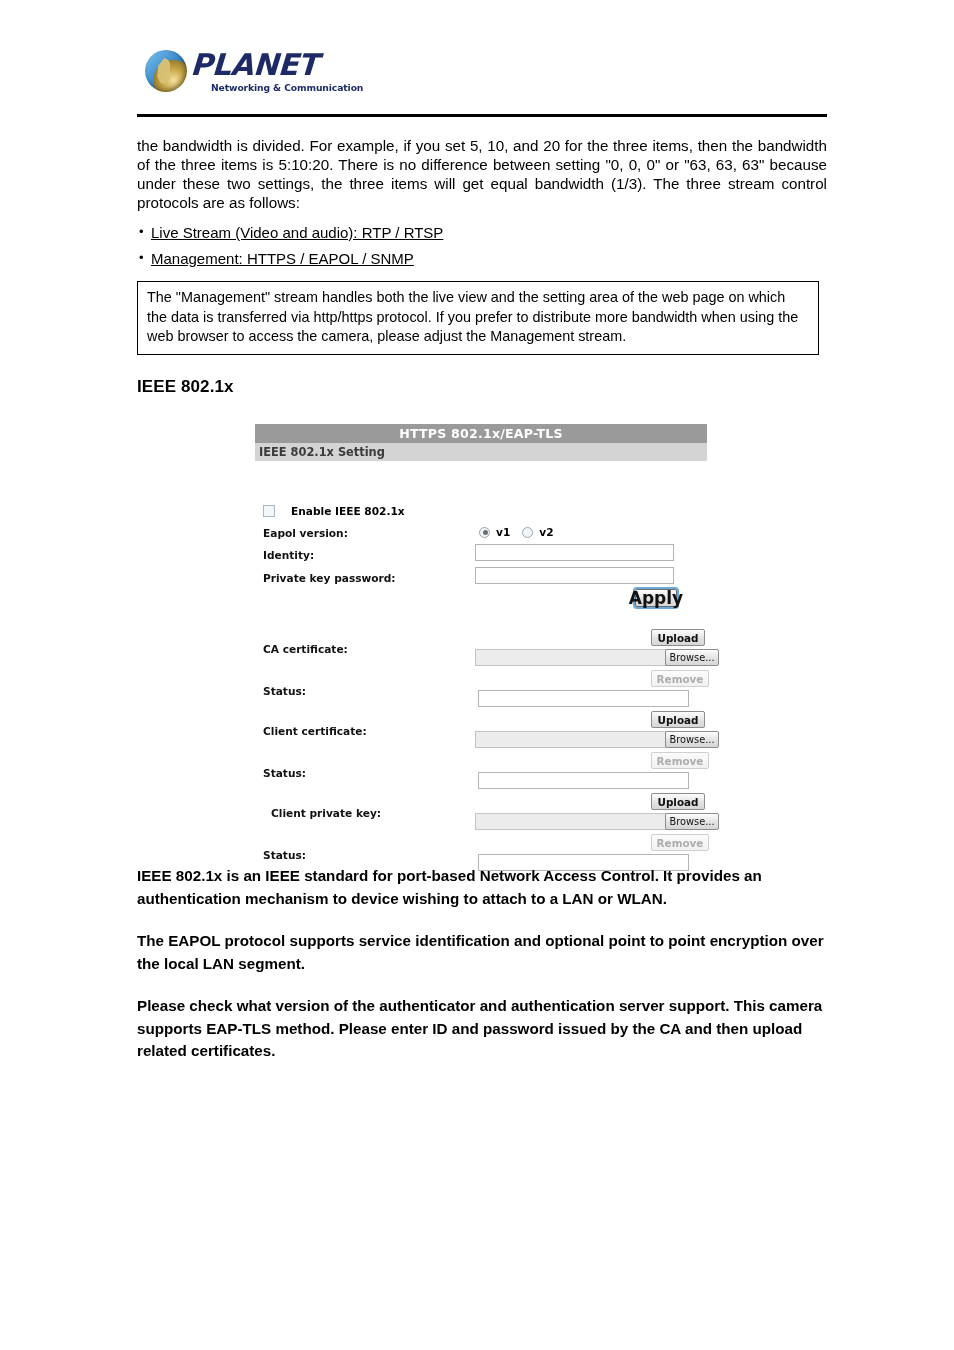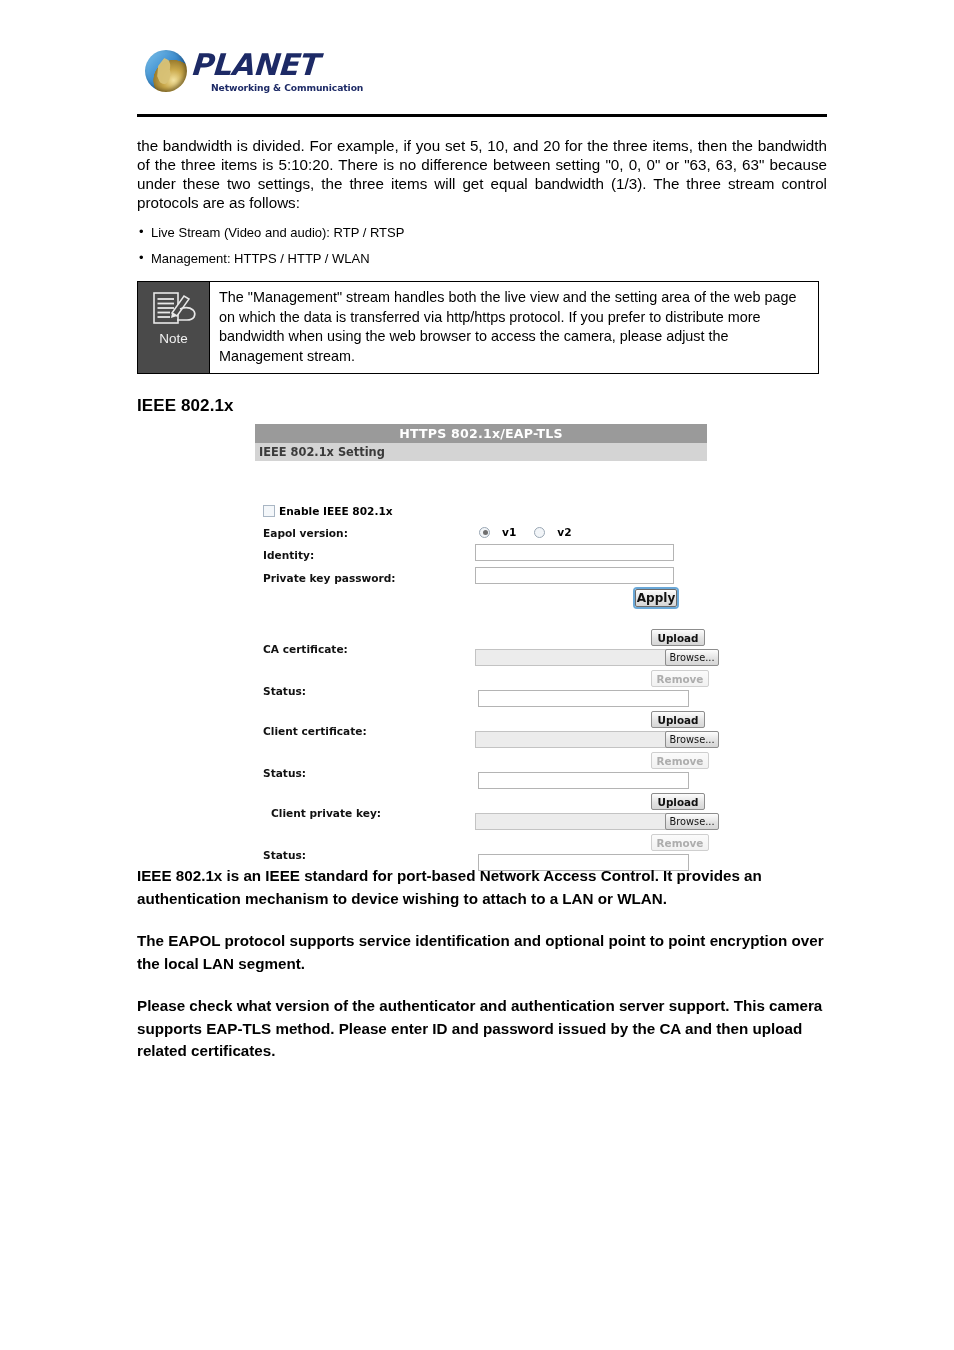--- a/index.html
+++ b/index.html
@@ -88,25 +88,26 @@
     text-align: justify;
     color: #000;
   }
 
   ul.bullets {
     margin: 9px 0 0 0;
     padding: 0;
     list-style: none;
   }
   ul.bullets li {
-    font-size: 13px;
+    font-size: 15px;
     line-height: 24px;
     padding-left: 14px;
     position: relative;
     margin-bottom: 2px;
+    text-decoration: underline;
   }
   ul.bullets li::before {
     content: "\2022";
     position: absolute;
     left: 2px;
     top: -1px;
     font-size: 13px;
   }
 
   
@@ -185,30 +186,30 @@
   }
   .panel-body { position: relative; height: 396px; }
 
   .fld-label {
     position: absolute;
     font-size: 10.6px;
     font-weight: bold;
     color: #111;
     white-space: nowrap;
   }
-  .cb-row { position: absolute; left: 8px; top: 44px; display: flex; align-items: center; gap: 4px; }
+  .cb-row { position: absolute; left: 8px; top: 44px; display: flex; align-items: center; gap: 16px; }
   .cbox {
     width: 12px; height: 12px;
     border: 1px solid #a9b6c4;
     background: #f4f7fa;
     display: inline-block;
   }
   .cb-text { font-size: 10.6px; font-weight: bold; }
 
-  .radio-group { position: absolute; left: 224px; top: 65px; display: flex; align-items: center; gap: 12px; }
+  .radio-group { position: absolute; left: 224px; top: 65px; display: flex; align-items: center; gap: 6px; }
   .radio {
     width: 11px; height: 11px; border-radius: 50%;
     border: 1px solid #9aa7b4; background: #f2f5f8;
     position: relative; display: inline-block;
   }
   .radio.on::after {
     content: "";
     position: absolute; left: 2.5px; top: 2.5px;
     width: 5px; height: 5px; border-radius: 50%;
     background: #6f6f6f;
@@ -235,21 +236,21 @@
     display: flex;
     align-items: center;
     justify-content: center;
     height: 17px;
   }
   .btn.small { font-size: 9.8px; font-weight: normal; }
   .btn.disabled { color: #adadad; border-color: #cfcfcf; background: linear-gradient(#fbfbfb,#f1f1f1); font-weight: bold; }
   .btn.apply {
     border: 1px solid #6b6b6b;
     box-shadow: 0 0 0 2px #6aa8d8;
-    font-size: 12px;
+    font-size: 17px;
     height: 18px;
   }
 
   
   .lower { position: absolute; left: 137px; top: 865px; width: 690px; font-weight: bold; }
   .lower p {
     margin: 0 0 20px 0;
     font-size: 15.2px;
     line-height: 22.5px;
     text-align: left;
@@ -268,38 +269,24 @@
   </div>
 </div>
 <div class="header-rule"></div>
 
 <div class="content">
 
   <p class="para">the bandwidth is divided. For example, if you set 5, 10, and 20 for the three items, then the bandwidth of the three items is 5:10:20. There is no difference between setting "0, 0, 0" or "63, 63, 63" because under these two settings, the three items will get equal bandwidth (1/3). The three stream control protocols are as follows:</p>
 
   <ul class="bullets">
     <li>Live Stream (Video and audio): RTP / RTSP</li>
-    <li>Management: HTTPS / HTTP / WLAN</li>
+    <li>Management: HTTPS / EAPOL / SNMP</li>
   </ul>
 
   <div class="note-box">
-    <div class="note-icon-cell">
-      <svg class="note-glyph" viewBox="0 0 48 40">
-        <rect x="4" y="4" width="24" height="30" fill="none" stroke="#e8e8e8" stroke-width="1.6"></rect>
-        <line x1="7.5" y1="10" x2="24" y2="10" stroke="#e8e8e8" stroke-width="1.8"></line>
-        <line x1="7.5" y1="14.5" x2="24" y2="14.5" stroke="#e8e8e8" stroke-width="1.8"></line>
-        <line x1="7.5" y1="19" x2="24" y2="19" stroke="#e8e8e8" stroke-width="1.8"></line>
-        <line x1="7.5" y1="23.5" x2="20" y2="23.5" stroke="#e8e8e8" stroke-width="1.8"></line>
-        <line x1="7.5" y1="28" x2="20" y2="28" stroke="#e8e8e8" stroke-width="1.8"></line>
-        <path d="M22 24 L34 7 L39 10 L27 27 Z" fill="#4a4a4a" stroke="#e8e8e8" stroke-width="1.5"></path>
-        <path d="M27 27 L22 24 L21 29 Z" fill="#e8e8e8"></path>
-        <path d="M30 20 q8 -3 13 1 q3 3 1 7 q-2 3 -7 3 l-10 0" fill="none" stroke="#e8e8e8" stroke-width="1.7"></path>
-      </svg>
-      <div class="note-label">Note</div>
-    </div>
     <div class="note-text">The "Management" stream handles both the live view and the setting area of the web page on which the data is transferred via http/https protocol. If you prefer to distribute more bandwidth when using the web browser to access the camera, please adjust the Management stream.</div>
   </div>
 
   <h2 class="section-heading">IEEE 802.1x</h2>
 </div>
 
 <div class="panel">
 
   <div class="panel-title">HTTPS 802.1x/EAP-TLS</div>
   <div class="panel-subtitle">IEEE 802.1x Setting</div>

